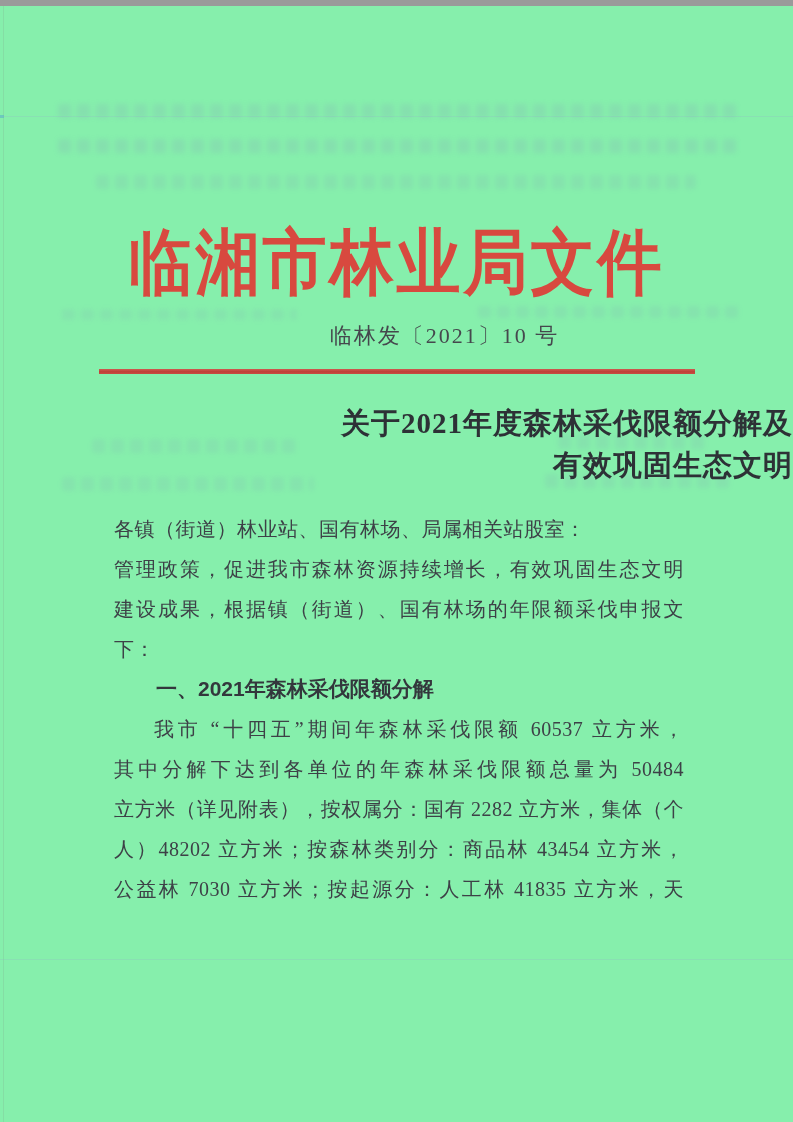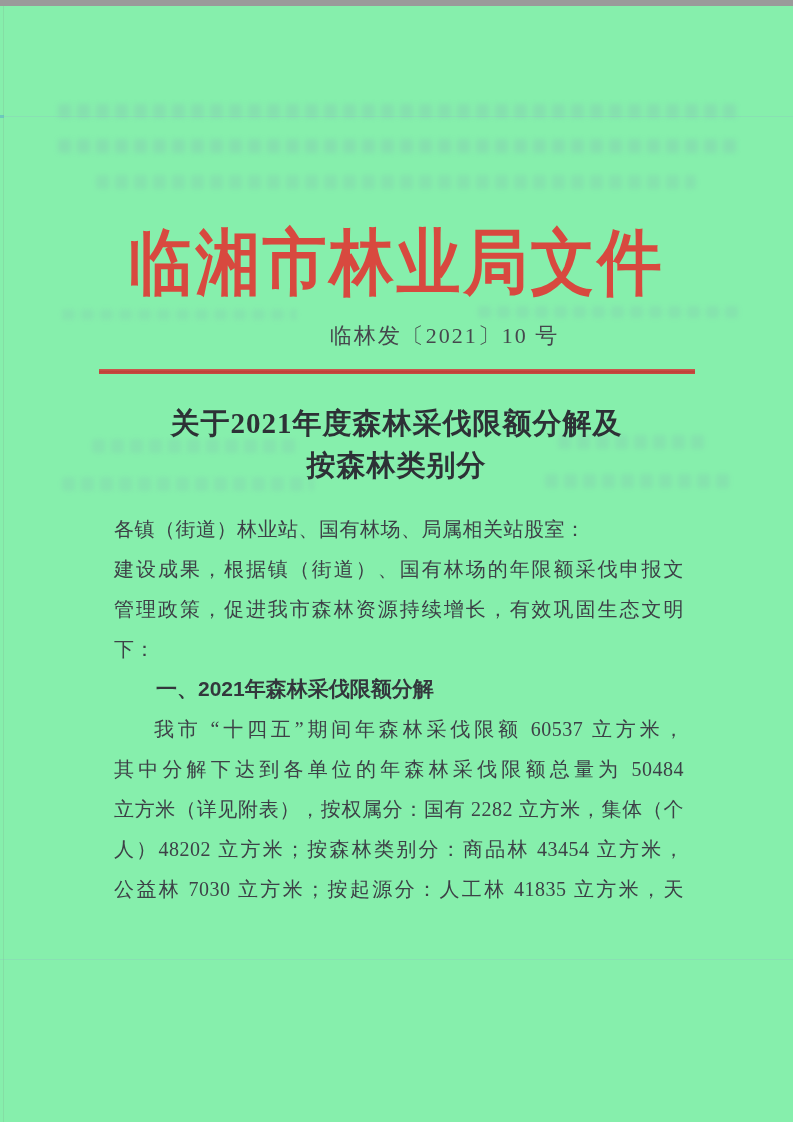--- a/index.html
+++ b/index.html
@@ -50,21 +50,21 @@
     font-size:22px;letter-spacing:2px;
     color:#45484d;
     padding-left:48px;
   }
   .red-rule{
     position:absolute;top:363px;left:99px;width:596px;height:5px;
     background:linear-gradient(180deg,#cf5a50,#bf3f37 55%,#c94c42);
   }
   .doc-title{
     position:absolute;top:396px;left:0;width:100%;
-    margin:0;text-align:center;
+    margin:0;text-align:right;
     font-size:29px;line-height:42px;font-weight:bold;
     color:#2d3136;letter-spacing:1px;
   }
   
   .body-block{
     position:absolute;top:503px;left:114px;width:570px;
     font-size:20px;line-height:40px;
     color:#3d4147;
     letter-spacing:.5px;
   }
@@ -95,26 +95,26 @@
   <div class="ghost g7"></div>
   <div class="ghost g8"></div>
   <div class="ghost g9"></div>
 
   <div class="agency-header">临湘市林业局文件</div>
 
   <div class="doc-number">临林发〔2021〕10 号</div>
 
   <div class="red-rule"></div>
 
-  <h1 class="doc-title"><span>关于2021年度森林采伐限额分解及</span><br><span>按森林类别分</span></h1>
+  <h1 class="doc-title"><span>关于2021年度森林采伐限额分解及</span><br><span>有效巩固生态文明</span></h1>
 
   <div class="body-block">
     <div class="line">各镇（街道）林业站、国有林场、局属相关站股室：</div>
+    <div class="line l-fill">管理政策，促进我市森林资源持续增长，有效巩固生态文明</div>
     <div class="line l-fill">建设成果，根据镇（街道）、国有林场的年限额采伐申报文</div>
-    <div class="line l-fill">管理政策，促进我市森林资源持续增长，有效巩固生态文明</div>
     <div class="line">下：</div>
     <div class="line l-indent l-heading">一、2021年森林采伐限额分解</div>
     <div class="line l-indent l-fill">我市 “十四五”期间年森林采伐限额 60537 立方米，</div>
     <div class="line l-fill">其中分解下达到各单位的年森林采伐限额总量为 50484</div>
     <div class="line l-fill">立方米（详见附表），按权属分：国有 2282 立方米，集体（个</div>
     <div class="line l-fill">人）48202 立方米；按森林类别分：商品林 43454 立方米，</div>
     <div class="line l-fill">公益林 7030 立方米；按起源分：人工林 41835 立方米，天</div>
   </div>
 
 </div>

